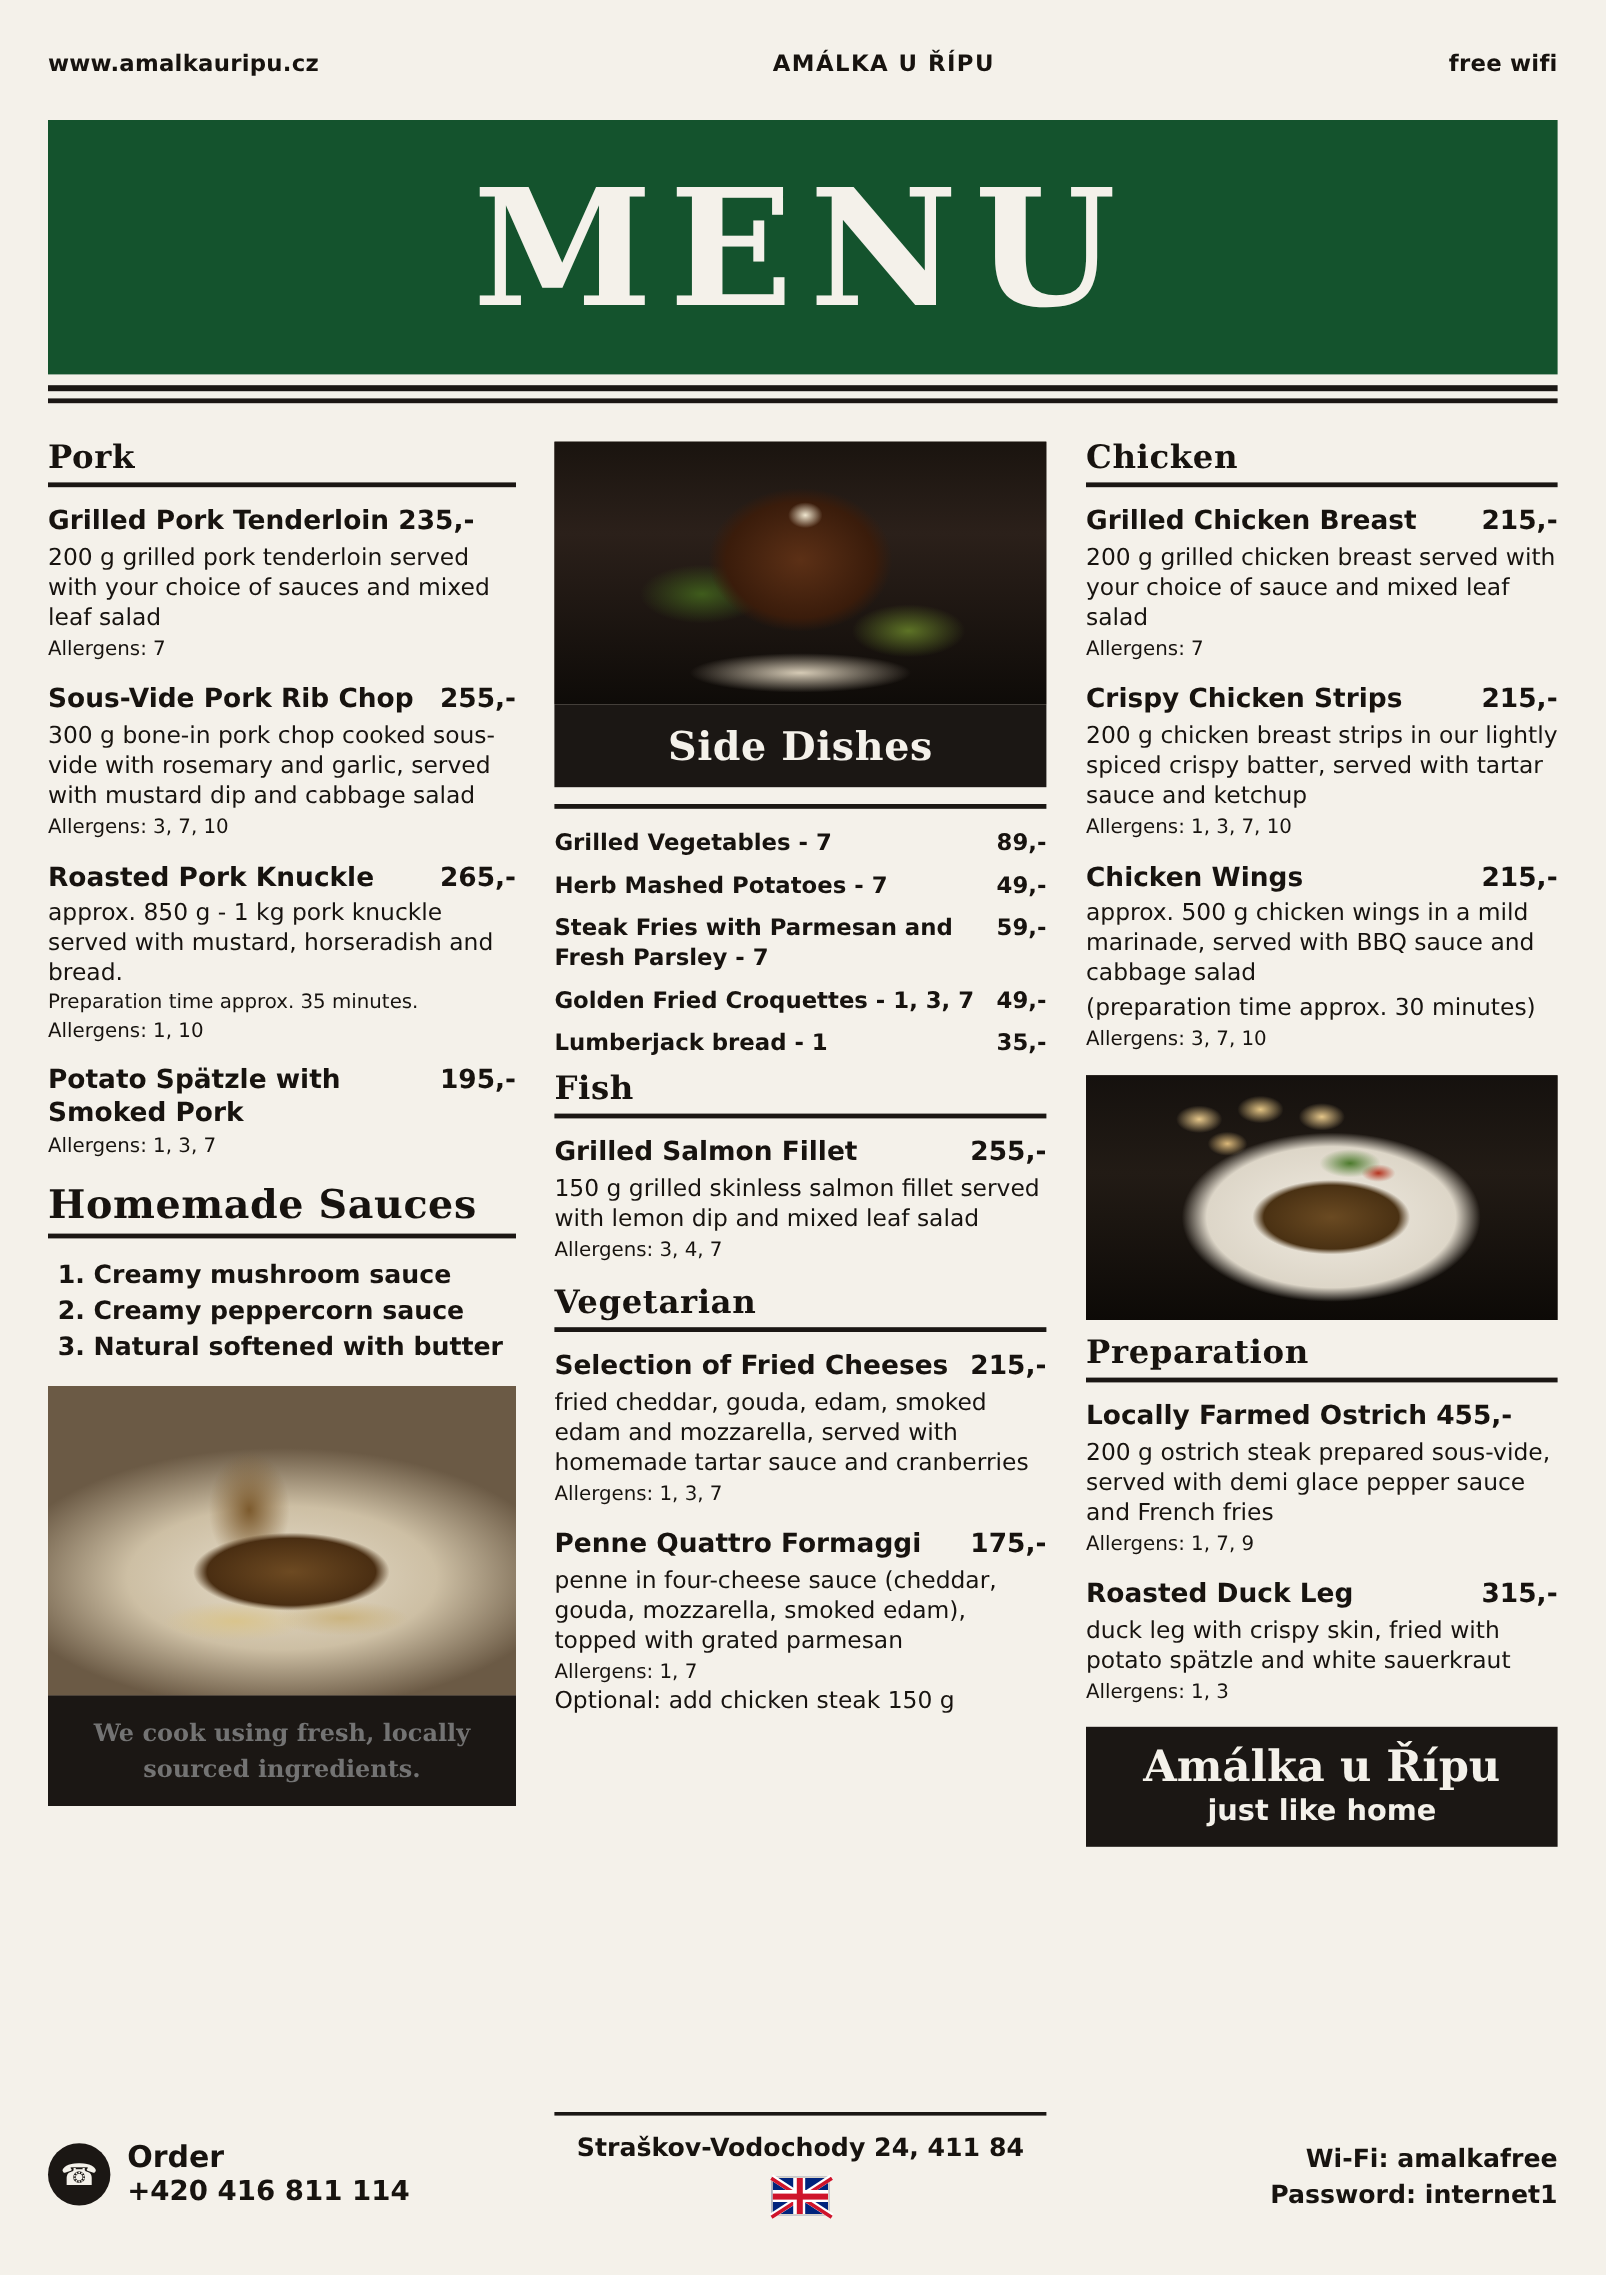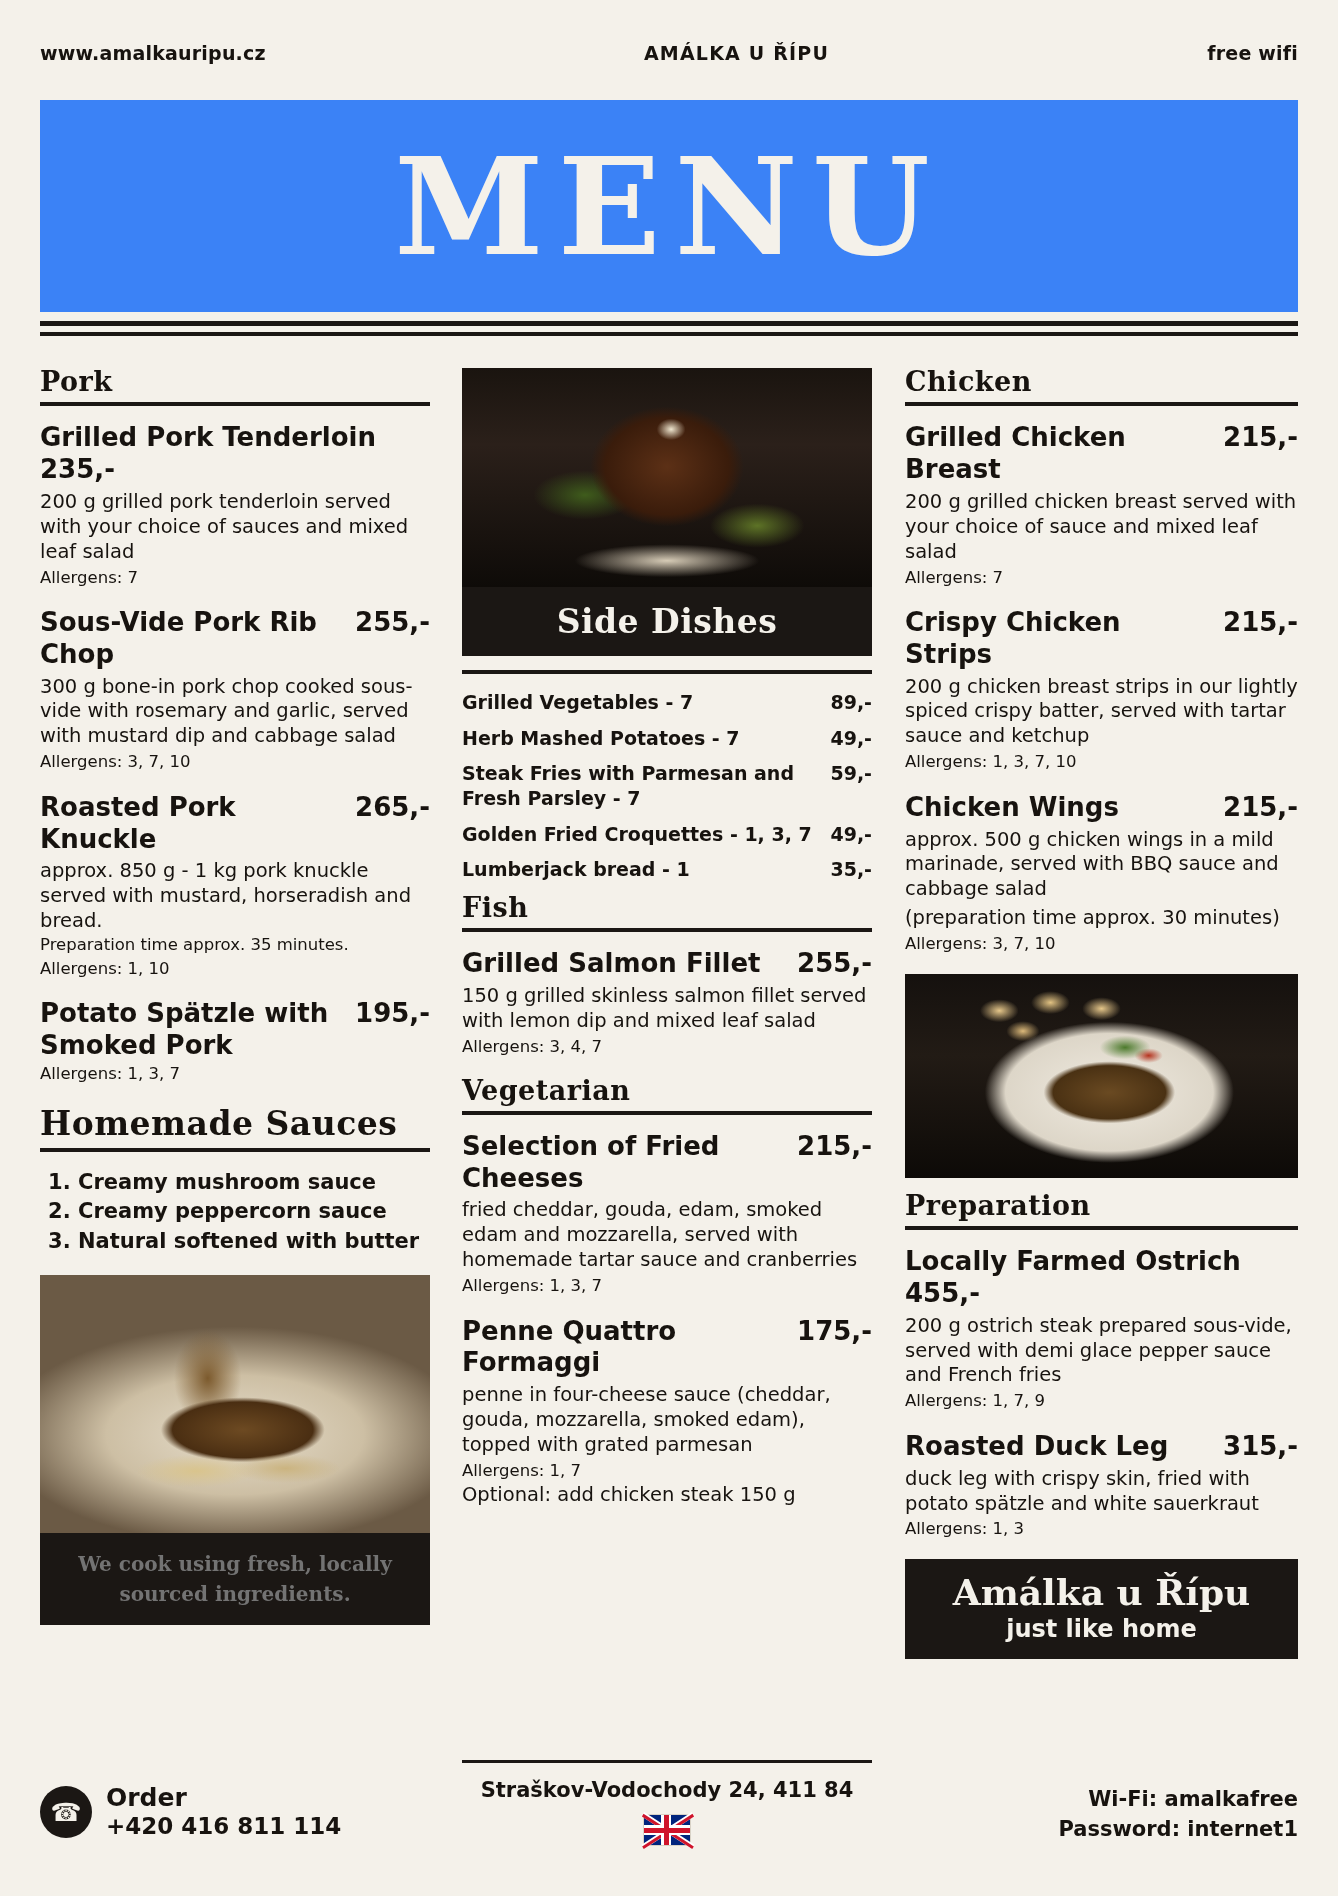--- a/index.html
+++ b/index.html
@@ -17,21 +17,21 @@
   .topbar{
     position:absolute;left:40px;top:42px;width:1258px;
     display:flex;justify-content:space-between;align-items:center;
     font-weight:bold;font-size:19px;letter-spacing:.2px;
   }
   .topbar .center{font-size:19px;letter-spacing:1.2px;}
 
   
   .banner-wrap{position:absolute;left:40px;top:100px;width:1258px;}
   .banner{
-    background:#3b82f6;height:212px;display:flex;align-items:center;justify-content:center;
+    background:#14532d;height:212px;display:flex;align-items:center;justify-content:center;
   }
   .banner h1{
     margin:0;color:#f4f1ea;font-family:"DejaVu Serif", serif;font-weight:bold;
     font-size:135px;letter-spacing:14px;line-height:1;
     -webkit-text-stroke:0;
   }
   .rule{height:5px;background:#1b1714;margin-top:9px;}
   .rule.thin{height:4px;margin-top:6px;}
 
   
@@ -43,21 +43,21 @@
   .sec-title{
     font-family:"DejaVu Serif", serif;font-weight:bold;font-size:27px;
     letter-spacing:.5px;margin:0 0 6px 0;line-height:1.05;
   }
   .sec-title.small{font-size:33px;}
   .divider{height:4px;background:#1b1714;margin:6px 0 16px 0;}
 
   .item{margin-bottom:19px;}
   .item-head{
     display:flex;justify-content:space-between;align-items:flex-start;
-    font-weight:bold;font-size:26px;line-height:1.22;gap:10px;
+    font-weight:bold;font-size:22px;line-height:1.22;gap:10px;
   }
   .item-head .nm{flex:1;}
   .item-head .pr{white-space:nowrap;font-weight:bold;}
   .item-desc{font-size:19.5px;line-height:1.28;margin-top:4px;}
   .allerg{font-size:16.5px;line-height:1.3;margin-top:2px;}
   .note{font-size:16.5px;line-height:1.3;}
 
   
   .photo{width:100%;background:#241c16;position:relative;overflow:hidden;}
   .photo .layer{position:absolute;inset:0;}

